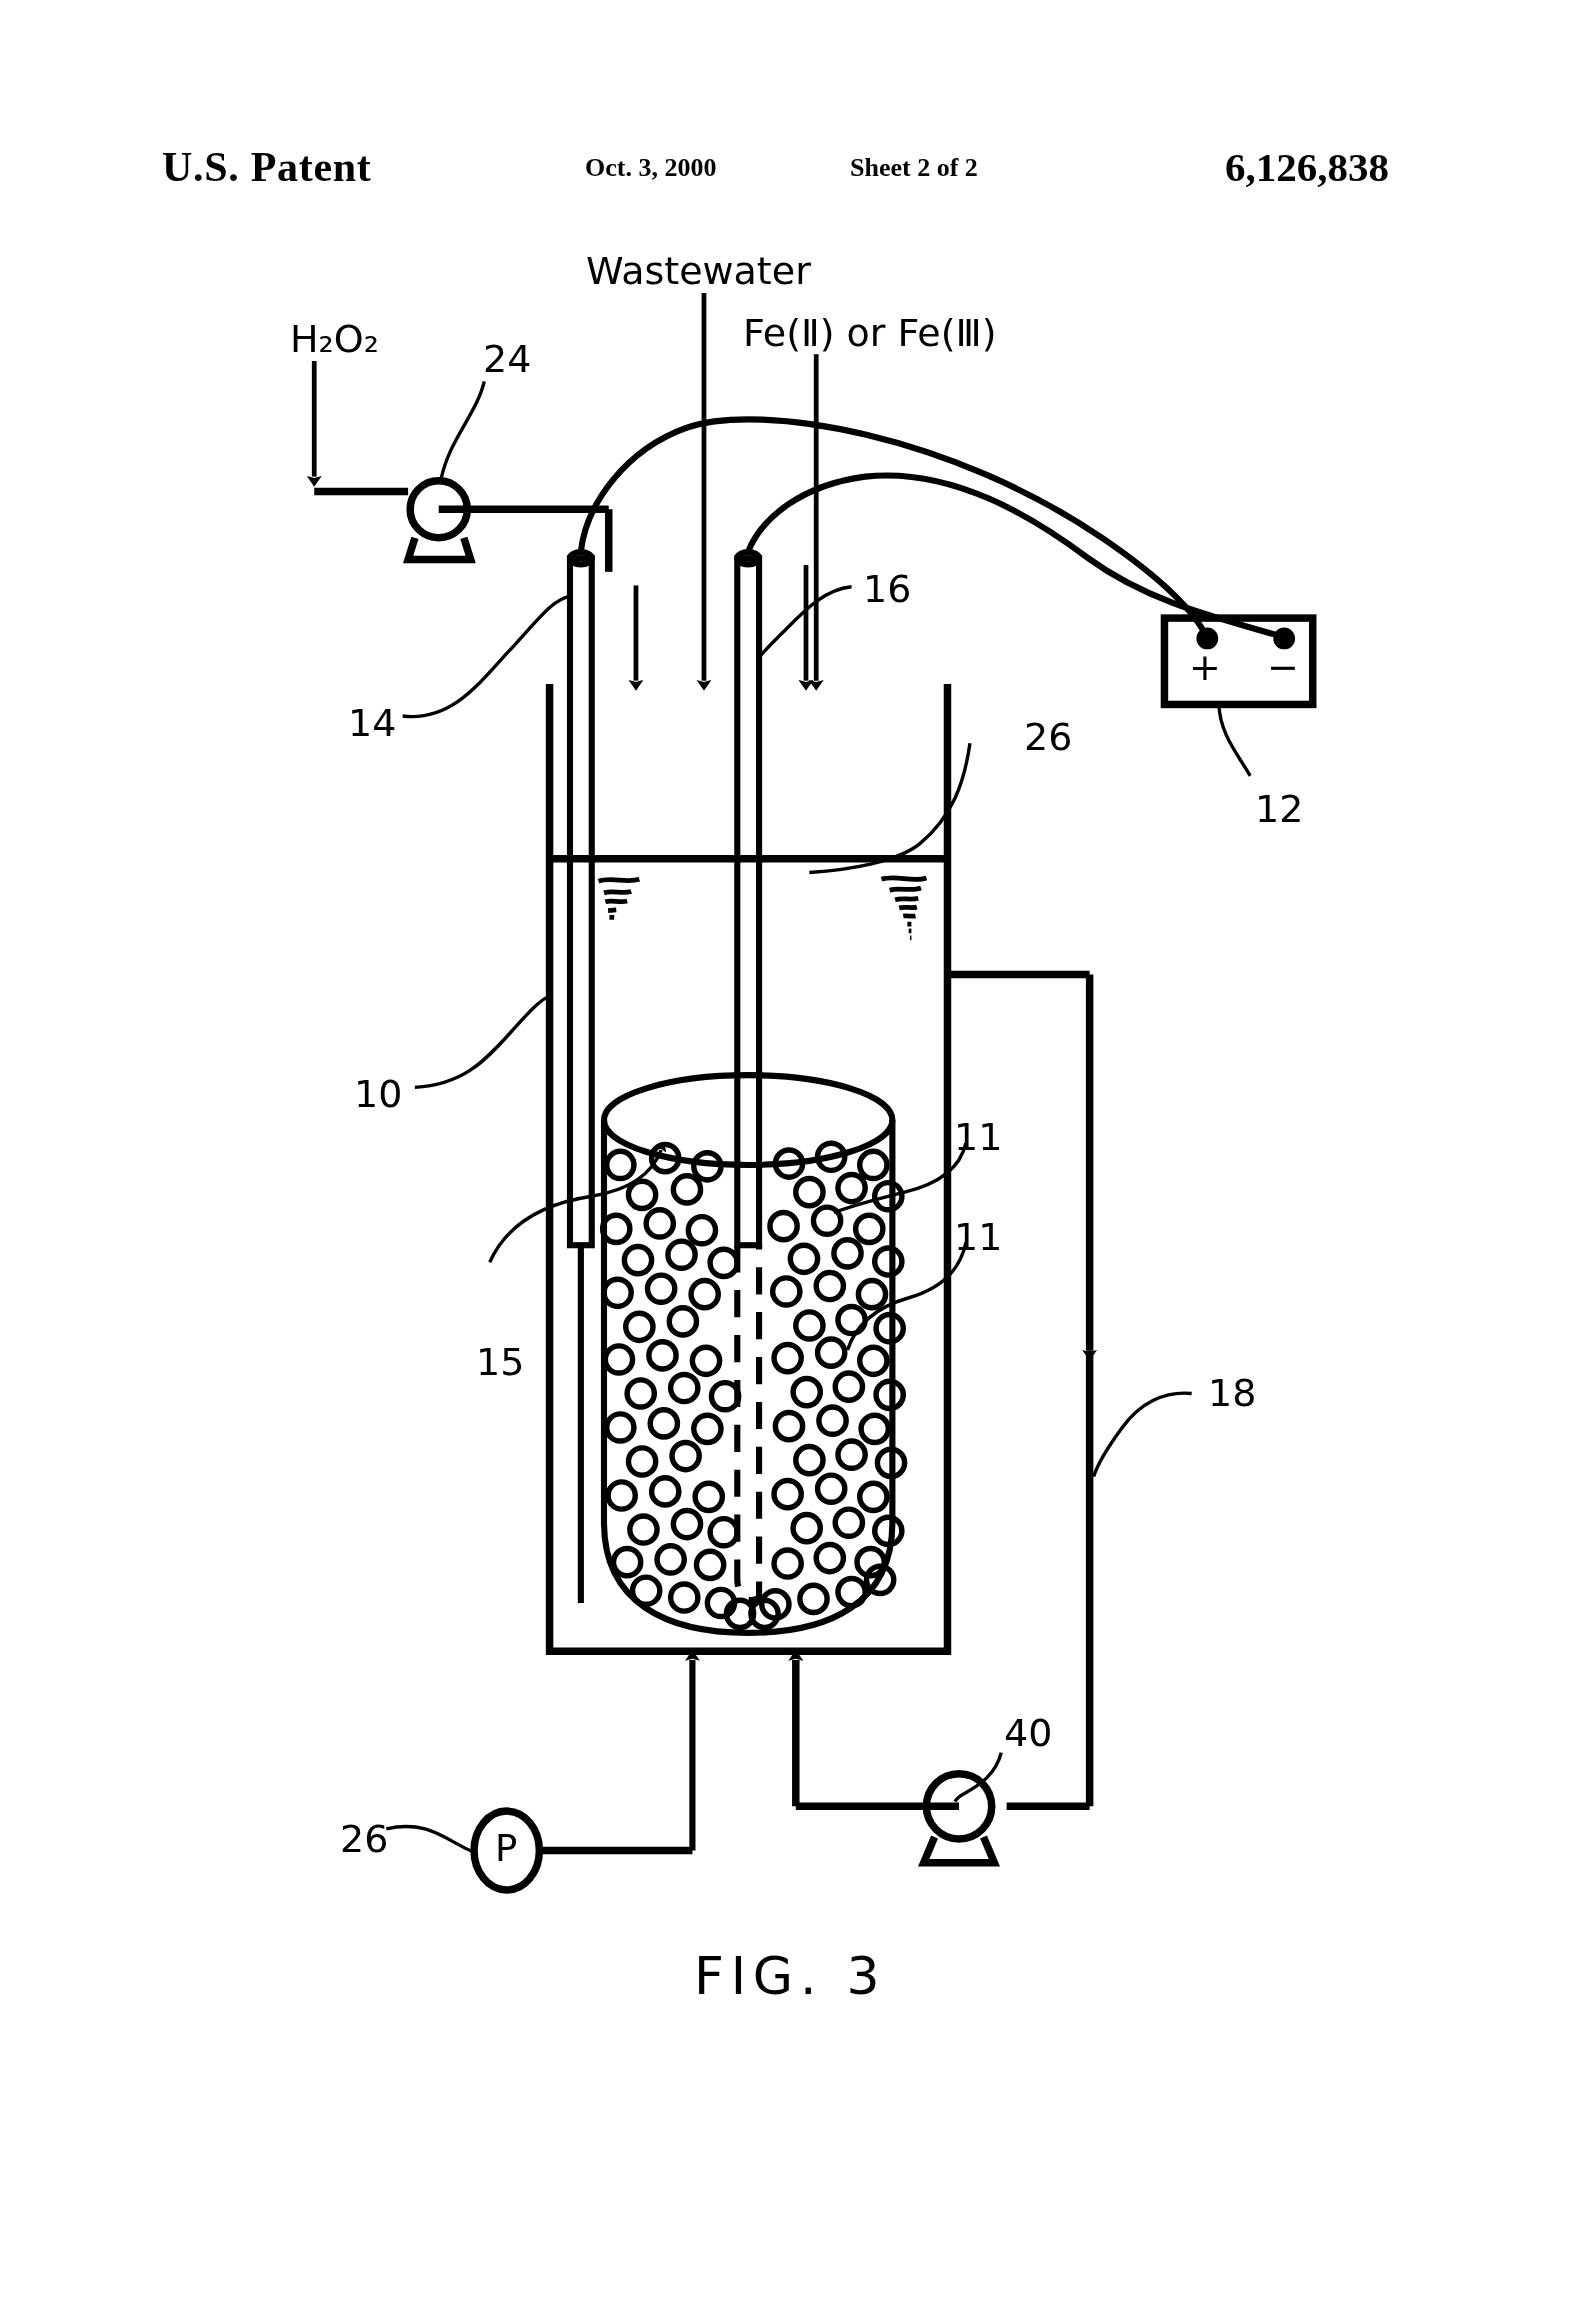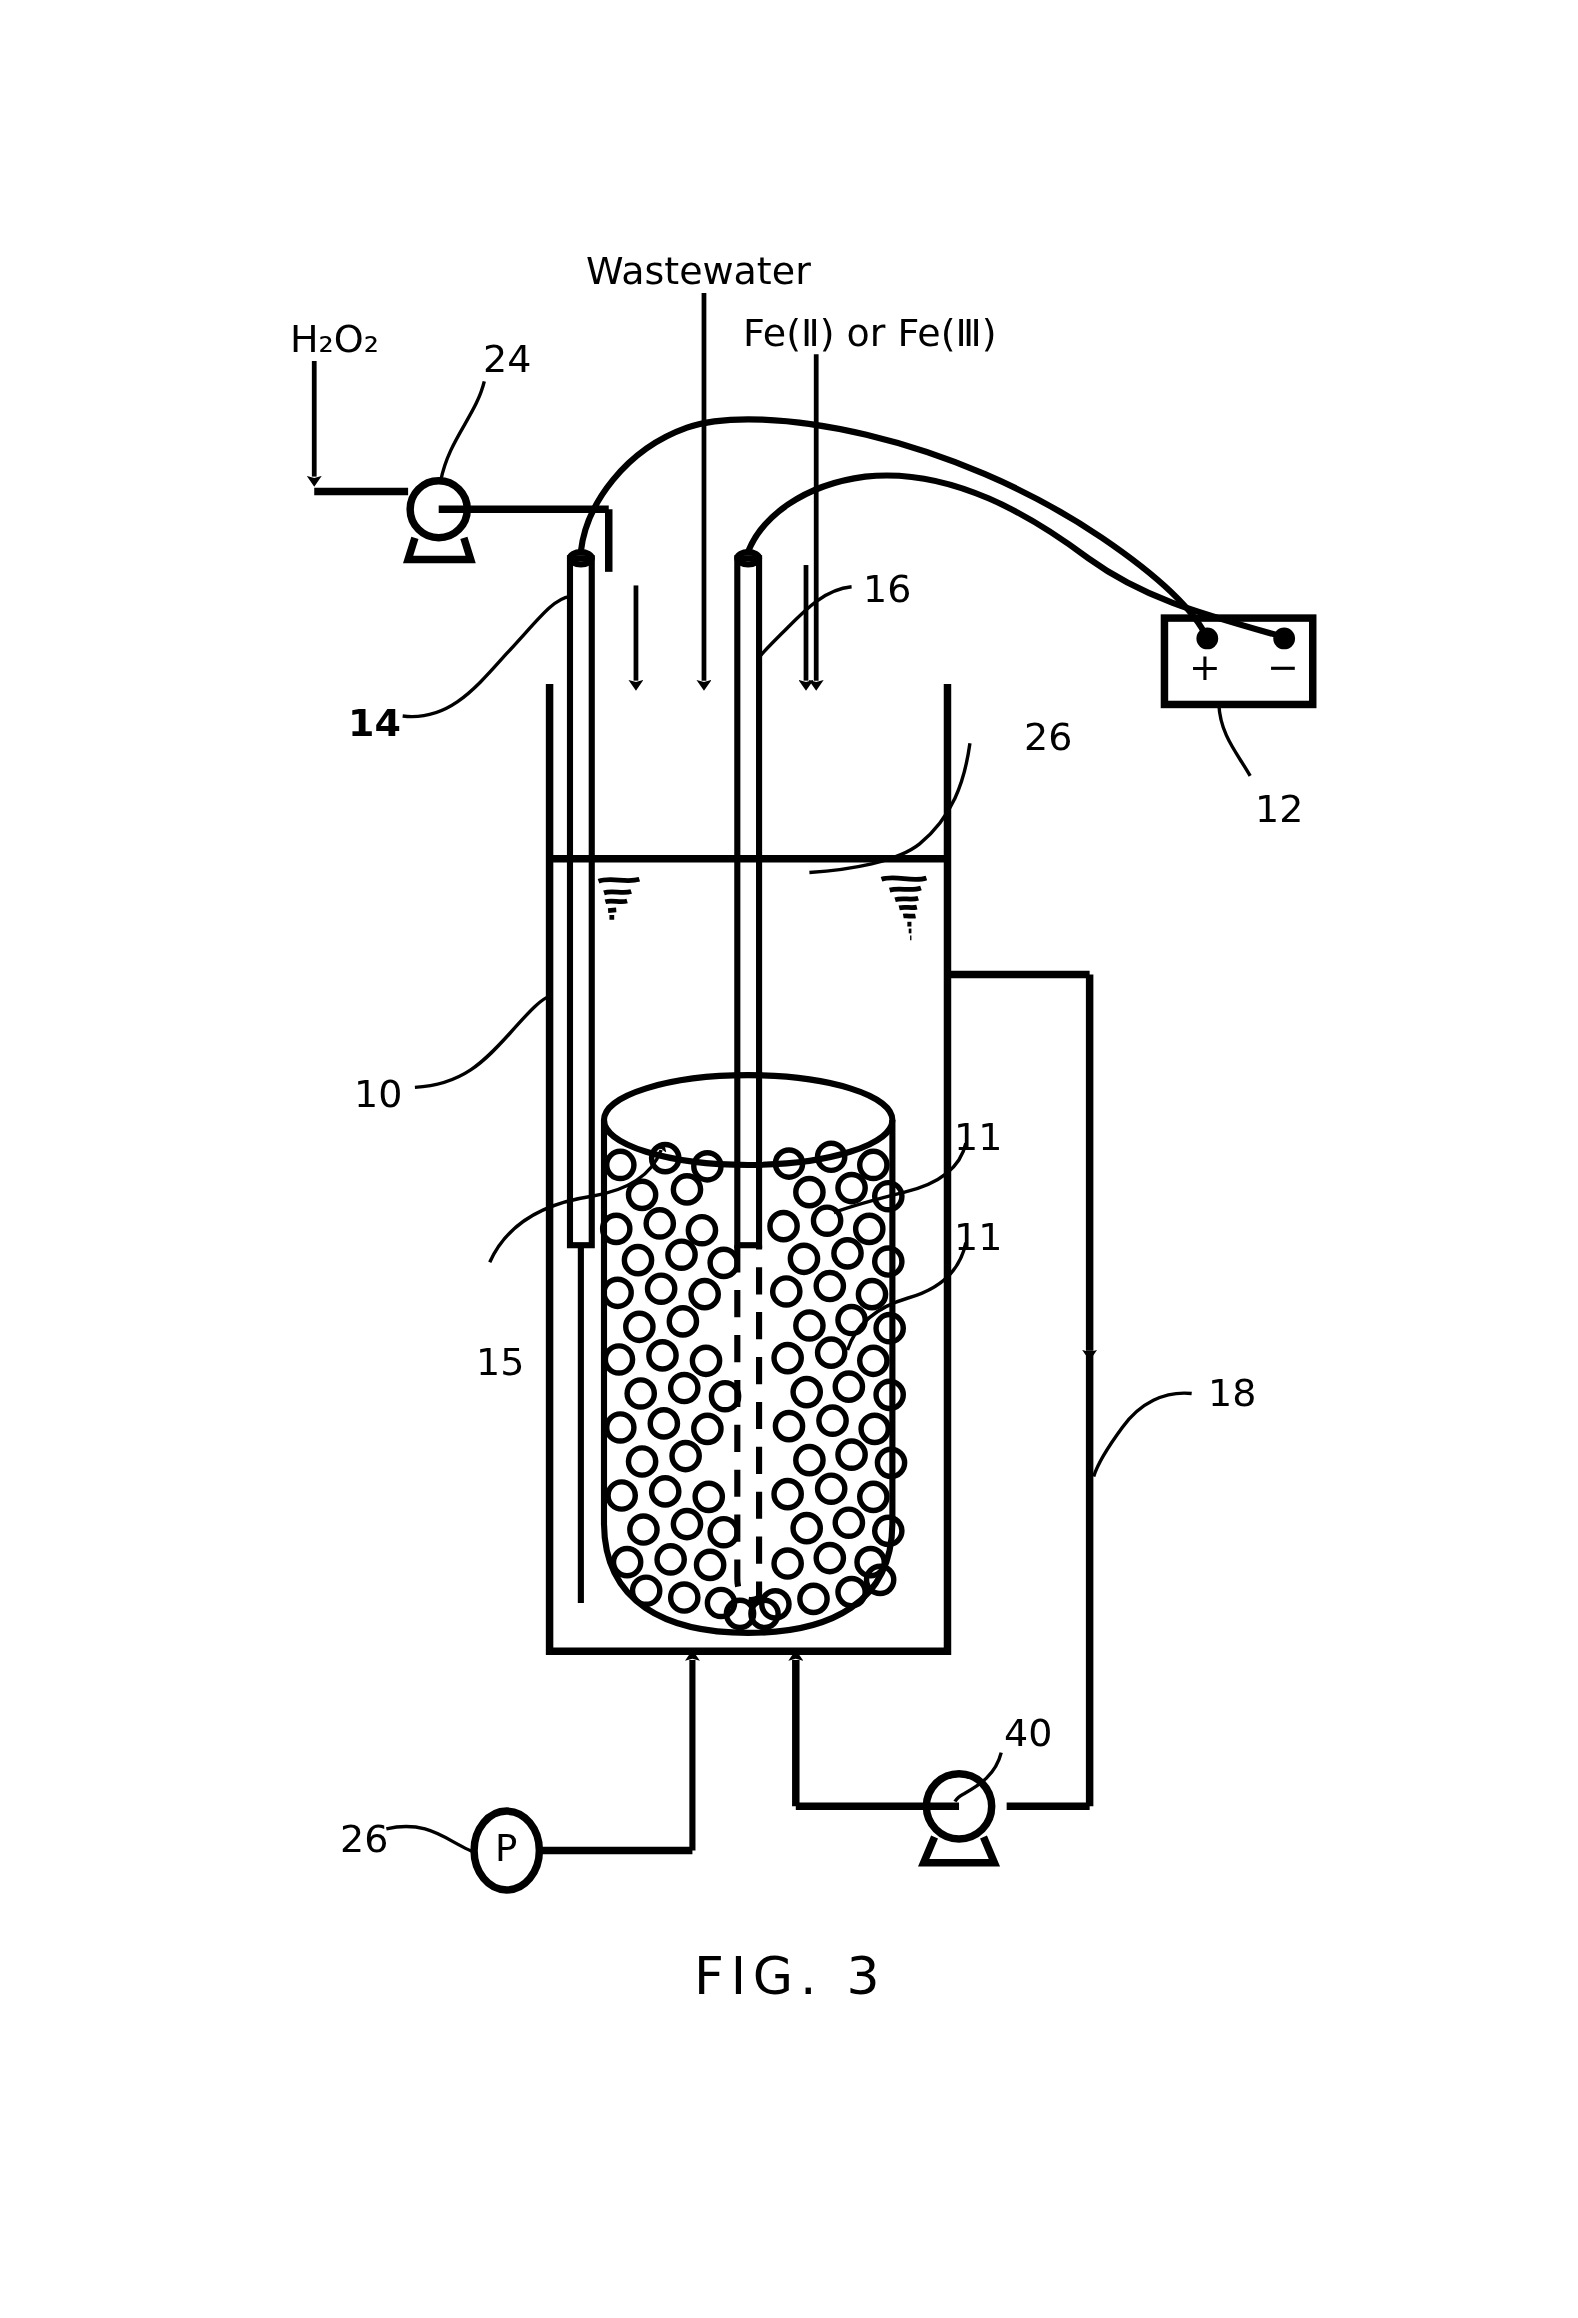--- a/index.html
+++ b/index.html
@@ -96,20 +96,26 @@
   }
   .lbl-big   { font-size: 38px; }
   .lbl-ref   { font-size: 38px; }
   .pm        { font-size: 38px; font-family: "DejaVu Sans", sans-serif; }
 </style>
 </head>
 <body>
 
 <div id="sheet">
 
+  <div class="hdr">
+    <div class="hdr-title">U.S. Patent</div>
+    <div class="hdr-date">Oct. 3, 2000</div>
+    <div class="hdr-sheet">Sheet 2 of 2</div>
+    <div class="hdr-num">6,126,838</div>
+  </div>
 
   <svg id="fig" viewBox="0 0 2320 3408" xmlns="http://www.w3.org/2000/svg">
     <defs>
       <marker id="ah" markerWidth="16" markerHeight="22" refX="1" refY="11" orient="auto" markerUnits="userSpaceOnUse">
         <path d="M0,0 L16,11 L0,22 L3,11 Z" fill="#000"></path>
       </marker>
       <marker id="ahs" markerWidth="13" markerHeight="17" refX="1" refY="8.5" orient="auto" markerUnits="userSpaceOnUse">
         <path d="M0,0 L13,8.5 L0,17 L2.5,8.5 Z" fill="#000"></path>
       </marker>
     </defs>
@@ -322,21 +328,21 @@
 
   <div class="lbl pm" style="left:1189px; top:648px;">+</div>
   <div class="lbl pm" style="left:1267px; top:648px;">−</div>
 
   <div class="lbl" style="left:495px; top:1830px; font-size:37px;">P</div>
 
   <div class="lbl lbl-ref" style="left:354px;  top:1075px;">10</div>
   <div class="lbl lbl-ref" style="left:954px; top:1118px;">11</div>
   <div class="lbl lbl-ref" style="left:954px; top:1218px;">11</div>
   <div class="lbl lbl-ref" style="left:1255px; top:790px;">12</div>
-  <div class="lbl lbl-ref" style="left:348px;  top:704px;font-weight:bold;">14</div>
+  <div class="lbl lbl-ref" style="left:348px;  top:704px;">14</div>
   <div class="lbl lbl-ref" style="left:476px;  top:1343px;">15</div>
   <div class="lbl lbl-ref" style="left:863px; top:570px;">16</div>
   <div class="lbl lbl-ref" style="left:1208px; top:1374px;">18</div>
   <div class="lbl lbl-ref" style="left:1004px; top:1714px;">40</div>
   <div class="lbl lbl-ref" style="left:340px;  top:1820px;">26</div>
   <div class="lbl lbl-ref" style="left:483px;  top:340px;text-align:center;">24</div>
   <div class="lbl lbl-ref" style="left:976px; top:718px;margin-left:48px;">26</div>
 
   <div class="fig-caption">FIG. 3</div>
 

